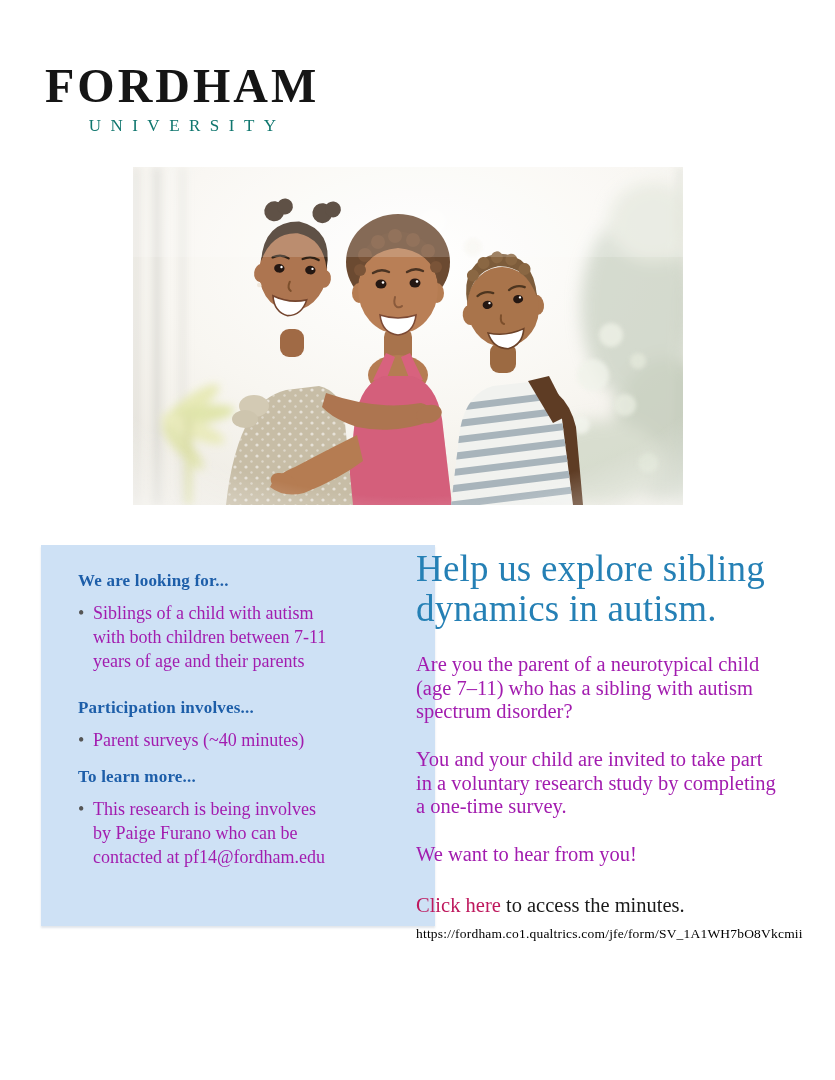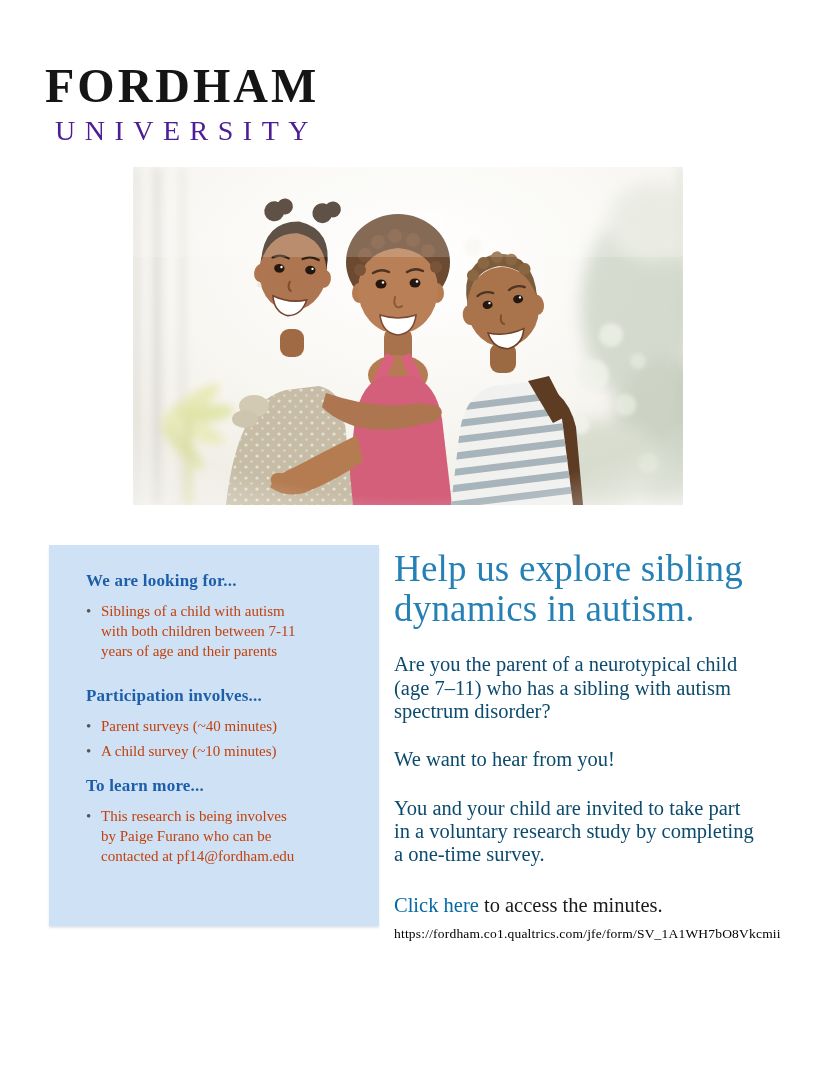--- a/index.html
+++ b/index.html
@@ -5,112 +5,112 @@
   * { box-sizing: border-box; margin: 0; padding: 0; }
   html, body { width: 835px; height: 1080px; }
   body {
     position: relative;
     background: #ffffff;
     font-family: "Liberation Serif", serif;
     overflow: hidden;
   }
 
   
-  .logo { position: absolute; left: 45px; top: 62px; }
+  .logo { position: absolute; left: 45px; top: 62px; text-align: center; }
   .logo-title {
     font-size: 48px;
     font-weight: 700;
     letter-spacing: 3px;
     color: #151515;
     line-height: 1;
   }
   .logo-sub {
     margin-top: 7px;
     margin-left: 10px;
-    font-size: 28px;
+    font-size: 17px;
     font-weight: 400;
     letter-spacing: 9.5px;
-    color: #4c1d95;
+    color: #0f766e;
     line-height: 1;
   }
 
   
   .photo {
     position: absolute;
     left: 133px; top: 167px;
     width: 550px; height: 338px;
     overflow: hidden;
     background: #f6f4ef;
   }
   .photo svg { display: block; width: 100%; height: 100%; }
 
   
   .info-panel {
     position: absolute;
-    left: 49px; top: 545px;
-    width: 330px; height: 381px;
+    left: 41px; top: 545px;
+    width: 394px; height: 381px;
     background: #cee1f5;
     padding: 26px 22px 0 37px;
     box-shadow: 0 2px 2px rgba(90,110,140,0.18);
   }
   .ip-sec h3 {
     font-size: 17px;
     font-weight: 700;
     color: #1d5ea9;
     margin-bottom: 11px;
     letter-spacing: 0.2px;
   }
   .ip-sec ul { list-style: none; }
   .ip-sec li {
     position: relative;
     padding-left: 15px;
-    font-size: 15px;
+    font-size: 18px;
     line-height: 1.33;
-    color: #c2410c;
+    color: #a21caf;
     white-space: pre-line;
     margin-bottom: 4px;
   }
   .ip-sec li::before {
     content: "\2022";
     position: absolute;
     left: 0; top: 0;
     color: #555;
   }
   .ip-sec { margin-bottom: 24px; }
   .ip-sec.sec-2 { margin-bottom: 14px; }
   .ip-sec.sec-2 li { margin-bottom: 5px; }
 
   
   .main-col {
     position: absolute;
-    left: 394px; top: 549px;
+    left: 416px; top: 549px;
     width: 404px;
   }
   .headline {
     font-size: 37px;
     font-weight: 400;
     line-height: 1.07;
     color: #2580b5;
     white-space: pre-line;
     letter-spacing: 0.2px;
   }
   .main-col p.body-par {
     margin-top: 25px;
     font-size: 20.5px;
     line-height: 1.14;
-    color: #0c4a6e;
+    color: #a21caf;
     white-space: pre-line;
   }
   .cta-line {
     margin-top: 27px;
     font-size: 20.5px;
     color: #1b1b1b;
   }
   .cta-line a {
-    color: #0369a1;
+    color: #be185d;
     text-decoration: none;
     cursor: pointer;
   }
   .survey-url {
     display: block;
     margin-top: 9px;
     font-size: 13.5px;
     color: #000000;
     text-decoration: none;
     letter-spacing: 0.2px;
@@ -314,38 +314,37 @@
     <ul>
       <li>Siblings of a child with autism
 with both children between 7-11
 years of age and their parents</li>
     </ul>
   </section>
   <section class="ip-sec sec-2">
     <h3>Participation involves...</h3>
     <ul>
       <li>Parent surveys (~40 minutes)</li>
-      <li>A child survey  (~10 minutes)</li>
     </ul>
   </section>
   <section class="ip-sec sec-3">
     <h3>To learn more...</h3>
     <ul>
       <li>This research is being involves
 by Paige Furano who can be
 contacted at pf14@fordham.edu</li>
     </ul>
   </section>
 </aside>
 
 <main class="main-col">
   <h1 class="headline">Help us explore sibling
 dynamics in autism.</h1>
   <p class="body-par">Are you the parent of a neurotypical child
 (age 7–11) who has a sibling with autism
 spectrum disorder?</p>
-  <p class="body-par">We want to hear from you!</p>
   <p class="body-par">You and your child are invited to take part
 in a voluntary research study by completing
 a one-time survey.</p>
+  <p class="body-par">We want to hear from you!</p>
   <p class="cta-line"><a href="#">Click here</a><span> to access the minutes.</span></p>
   <a href="#" class="survey-url">https://fordham.co1.qualtrics.com/jfe/form/SV_1A1WH7bO8Vkcmii</a>
 </main>
 
 </body></html>

